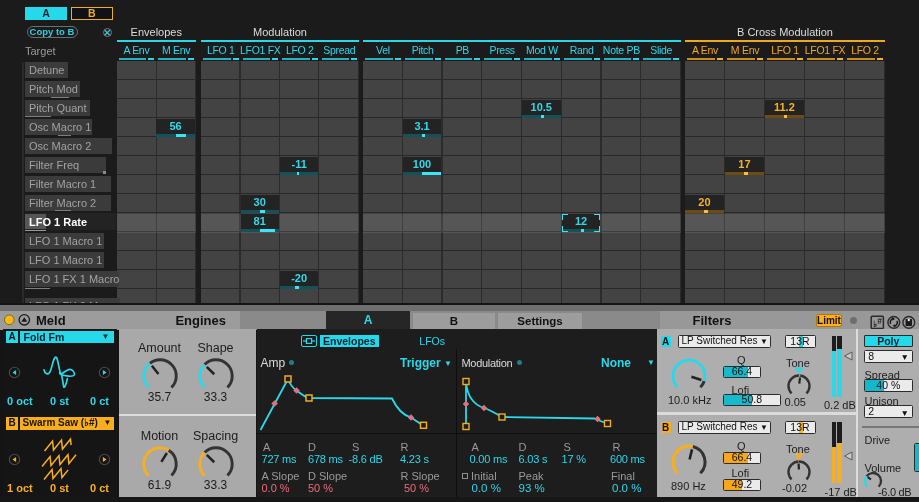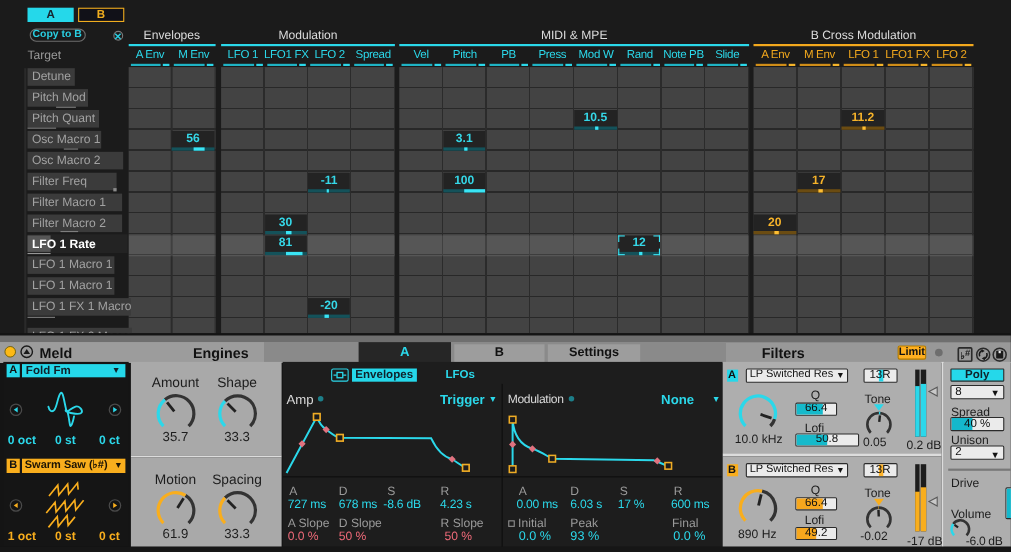--- a/index.html
+++ b/index.html
@@ -42,21 +42,20 @@
 <div class="a" style="left:25px;top:7px;width:42px;height:13px;background:#25d8ea;color:#16242e;font-size:10.5px;font-weight:700;text-align:center;line-height:13px">A</div>
 <div class="a" style="left:71px;top:7px;width:41.5px;height:13px;border:1.5px solid #f0ad1f;color:#f0ad1f;font-size:10.5px;font-weight:700;text-align:center;line-height:10.5px;background:#111118">B</div>
 <div class="a" style="left:26.5px;top:26px;width:51px;height:12px;border:1px solid #6e6e6e;border-radius:7px;color:#29cfe2;font-size:9.5px;font-weight:700;text-align:center;line-height:10.5px">Copy to B</div>
 <div class="a" style="left:102.5px;top:27.5px;width:9.5px;height:9.5px;border:1px solid #7a7a7a;border-radius:50%;color:#29cfe2;font-size:9px;text-align:center;line-height:8.5px;font-weight:700">✕</div>
 <div class="a" style="left:25px;top:45px;color:#9a9a9a;font-size:11px">Target</div>
 <div class="a" style="left:21.5px;top:62px;width:2px;height:243px;background:#2a2a2a"></div>
 <div class="a ghead" style="left:76.25px;width:160px;text-align:center">Envelopes</div>
 <div class="a gul" style="left:116.5px;width:79.5px"></div>
 <div class="a ghead" style="left:200px;width:160px;text-align:center">Modulation</div>
 <div class="a gul" style="left:201px;width:158px"></div>
-<div class="a ghead" style="left:442px;width:160px;text-align:center">MIDI &amp; MPE</div>
 <div class="a gul" style="left:363px;width:318px"></div>
 <div class="a ghead" style="left:705px;width:160px;text-align:center">B Cross Modulation</div>
 <div class="a gul o" style="left:685px;width:200px"></div>
 <div class="a ch" style="left:106.5px;width:59.75px;text-align:center;letter-spacing:-0.3px">A Env</div>
 <div class="a cul" style="left:118.5px;width:27.75px"></div>
 <div class="a cul" style="left:148.25px;width:6px;background:#2bd8ea"></div>
 <div class="a ch" style="left:146.25px;width:59.75px;text-align:center;letter-spacing:-0.3px">M Env</div>
 <div class="a cul" style="left:158.25px;width:27.75px"></div>
 <div class="a cul" style="left:188px;width:6px;background:#2bd8ea"></div>
 <div class="a ch" style="left:191px;width:59.5px;text-align:center;letter-spacing:-0.3px">LFO 1</div>
@@ -270,21 +269,21 @@
     <line x1="19.23" y1="19.24" x2="11.79" y2="11.82" stroke="#222" stroke-width="2.5"></line>
   </svg>
 <div class="a val ctr" style="left:180.5px;top:477.5px;width:70px;font-size:12px">33.3</div>
 <div class="a" style="left:300.5px;top:334.5px;width:16.5px;height:12.5px;border:1.3px solid #2bd8ea;border-radius:2px"></div>
 <svg class="a" style="left:303px;top:337px" width="12" height="8" viewBox="0 0 12 8">
     <rect x="3.4" y="1.6" width="5.2" height="4.8" fill="none" stroke="#2bd8ea" stroke-width="1.2"></rect>
     <line x1="0" y1="4" x2="3" y2="4" stroke="#2bd8ea" stroke-width="1.2"></line>
     <line x1="9" y1="4" x2="12" y2="4" stroke="#2bd8ea" stroke-width="1.2"></line>
   </svg>
 <div class="a" style="left:319.5px;top:334.5px;width:59.5px;height:12.5px;background:#25d8ea;color:#10222b;font-size:10.5px;font-weight:700;text-align:center;line-height:12.5px">Envelopes</div>
-<div class="a cyt" style="left:405px;top:334.5px;width:40px;font-size:10.5px;font-weight:700;text-align:left;line-height:12.5px">LFOs</div>
+<div class="a cyt" style="left:405px;top:334.5px;width:40px;font-size:10.5px;font-weight:400;text-align:right;line-height:12.5px">LFOs</div>
 <div class="a" style="left:455.5px;top:349px;width:1.2px;height:148px;background:#0e0e0e"></div>
 <div class="a" style="left:257px;top:432.5px;width:399px;height:1.2px;background:#0e0e0e"></div>
 <div class="a" style="left:260.5px;top:356px;color:#dadada;font-size:12px">Amp</div>
 <div class="a" style="left:288.5px;top:359.5px;width:5px;height:5px;border-radius:50%;background:#1d7f8a"></div>
 <div class="a cyt" style="left:400px;top:356px;font-size:12px;font-weight:700">Trigger <span style="font-size:8px;vertical-align:1.5px">▼</span></div>
 <svg class="a" style="left:257px;top:350px" width="198" height="82" viewBox="0 0 198 82">
 <path d="M 3.5 80 L 31 29 C 33.5 35.5 36.5 38.5 39.5 40.5 C 44 43.8 47.5 47 52 48 L 135 48.5 C 140 59 147 65.5 154 67.5 C 158 69.8 162 73.2 166.5 75.3" stroke="#2bd8ea" stroke-width="1.8" fill="none"></path>
 <g fill="#e0727f">
       <rect x="15.3" y="51.2" width="4.6" height="4.6" transform="rotate(45 17.6 53.5)"></rect>
       <rect x="37.2" y="38.2" width="4.6" height="4.6" transform="rotate(45 39.5 40.5)"></rect>

